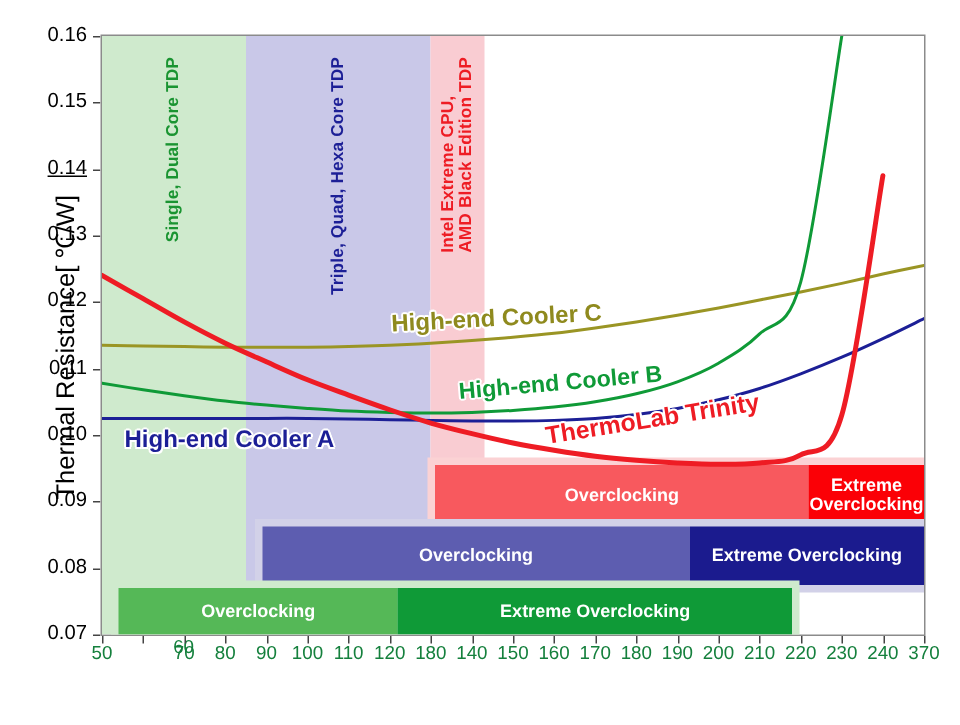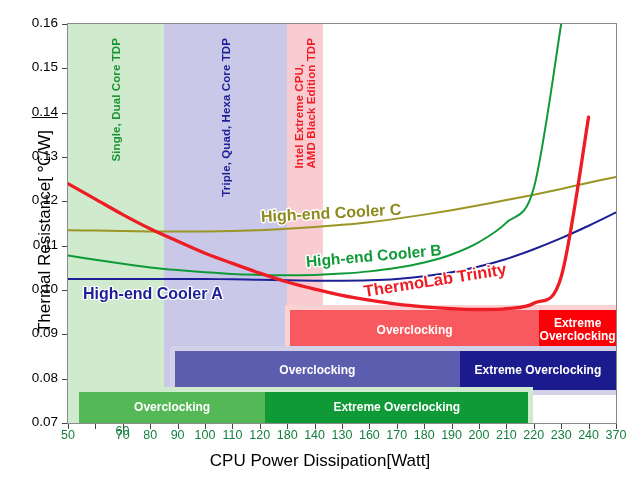--- a/index.html
+++ b/index.html
@@ -52,21 +52,20 @@
   .tick-x{position:absolute;font-size:12.5px;color:#15803d;text-align:center;width:40px;}
   .tick-y{position:absolute;font-size:13.5px;color:#000;text-align:right;width:44px;}
 </style>
 </head>
 <body>
 
 <div id="root">
 
 
   <div class="ylabel">Thermal Resistance[ ℃/W]</div>
-  <div class="xlabel">CPU Power Dissipation[Watt]</div>
 
   <div id="yticks">
       <div class="tick-y" style="left: 14px; top: 414px;">0.07</div>
       <div style="position: absolute; width: 5px; height: 1px; background: rgb(68, 68, 68); left: 62px; top: 423px;"></div>
       <div class="tick-y" style="left: 14px; top: 369.667px;">0.08</div>
       <div style="position: absolute; width: 5px; height: 1px; background: rgb(68, 68, 68); left: 62px; top: 378.667px;"></div>
       <div class="tick-y" style="left: 14px; top: 325.333px;">0.09</div>
       <div style="position: absolute; width: 5px; height: 1px; background: rgb(68, 68, 68); left: 62px; top: 334.333px;"></div>
       <div class="tick-y" style="left: 14px; top: 281px;">0.10</div>
       <div style="position: absolute; width: 5px; height: 1px; background: rgb(68, 68, 68); left: 62px; top: 290px;"></div>
@@ -97,21 +96,21 @@
       <div class="tick-x" style="left: 185px; top: 428px;">100</div>
       <div style="position: absolute; width: 1px; height: 5px; background: rgb(68, 68, 68); left: 205px; top: 424px;"></div>
       <div class="tick-x" style="left: 212.4px; top: 428px;">110</div>
       <div style="position: absolute; width: 1px; height: 5px; background: rgb(68, 68, 68); left: 232.4px; top: 424px;"></div>
       <div class="tick-x" style="left: 239.8px; top: 428px;">120</div>
       <div style="position: absolute; width: 1px; height: 5px; background: rgb(68, 68, 68); left: 259.8px; top: 424px;"></div>
       <div class="tick-x" style="left: 267.2px; top: 428px;">180</div>
       <div style="position: absolute; width: 1px; height: 5px; background: rgb(68, 68, 68); left: 287.2px; top: 424px;"></div>
       <div class="tick-x" style="left: 294.6px; top: 428px;">140</div>
       <div style="position: absolute; width: 1px; height: 5px; background: rgb(68, 68, 68); left: 314.6px; top: 424px;"></div>
-      <div class="tick-x" style="left: 322px; top: 428px;">130</div>
+      <div class="tick-x" style="left: 322px; top: 428px;">150</div>
       <div style="position: absolute; width: 1px; height: 5px; background: rgb(68, 68, 68); left: 342px; top: 424px;"></div>
       <div class="tick-x" style="left: 349.4px; top: 428px;">160</div>
       <div style="position: absolute; width: 1px; height: 5px; background: rgb(68, 68, 68); left: 369.4px; top: 424px;"></div>
       <div class="tick-x" style="left: 376.8px; top: 428px;">170</div>
       <div style="position: absolute; width: 1px; height: 5px; background: rgb(68, 68, 68); left: 396.8px; top: 424px;"></div>
       <div class="tick-x" style="left: 404.2px; top: 428px;">180</div>
       <div style="position: absolute; width: 1px; height: 5px; background: rgb(68, 68, 68); left: 424.2px; top: 424px;"></div>
       <div class="tick-x" style="left: 431.6px; top: 428px;">190</div>
       <div style="position: absolute; width: 1px; height: 5px; background: rgb(68, 68, 68); left: 451.6px; top: 424px;"></div>
       <div class="tick-x" style="left: 459px; top: 428px;">200</div>

